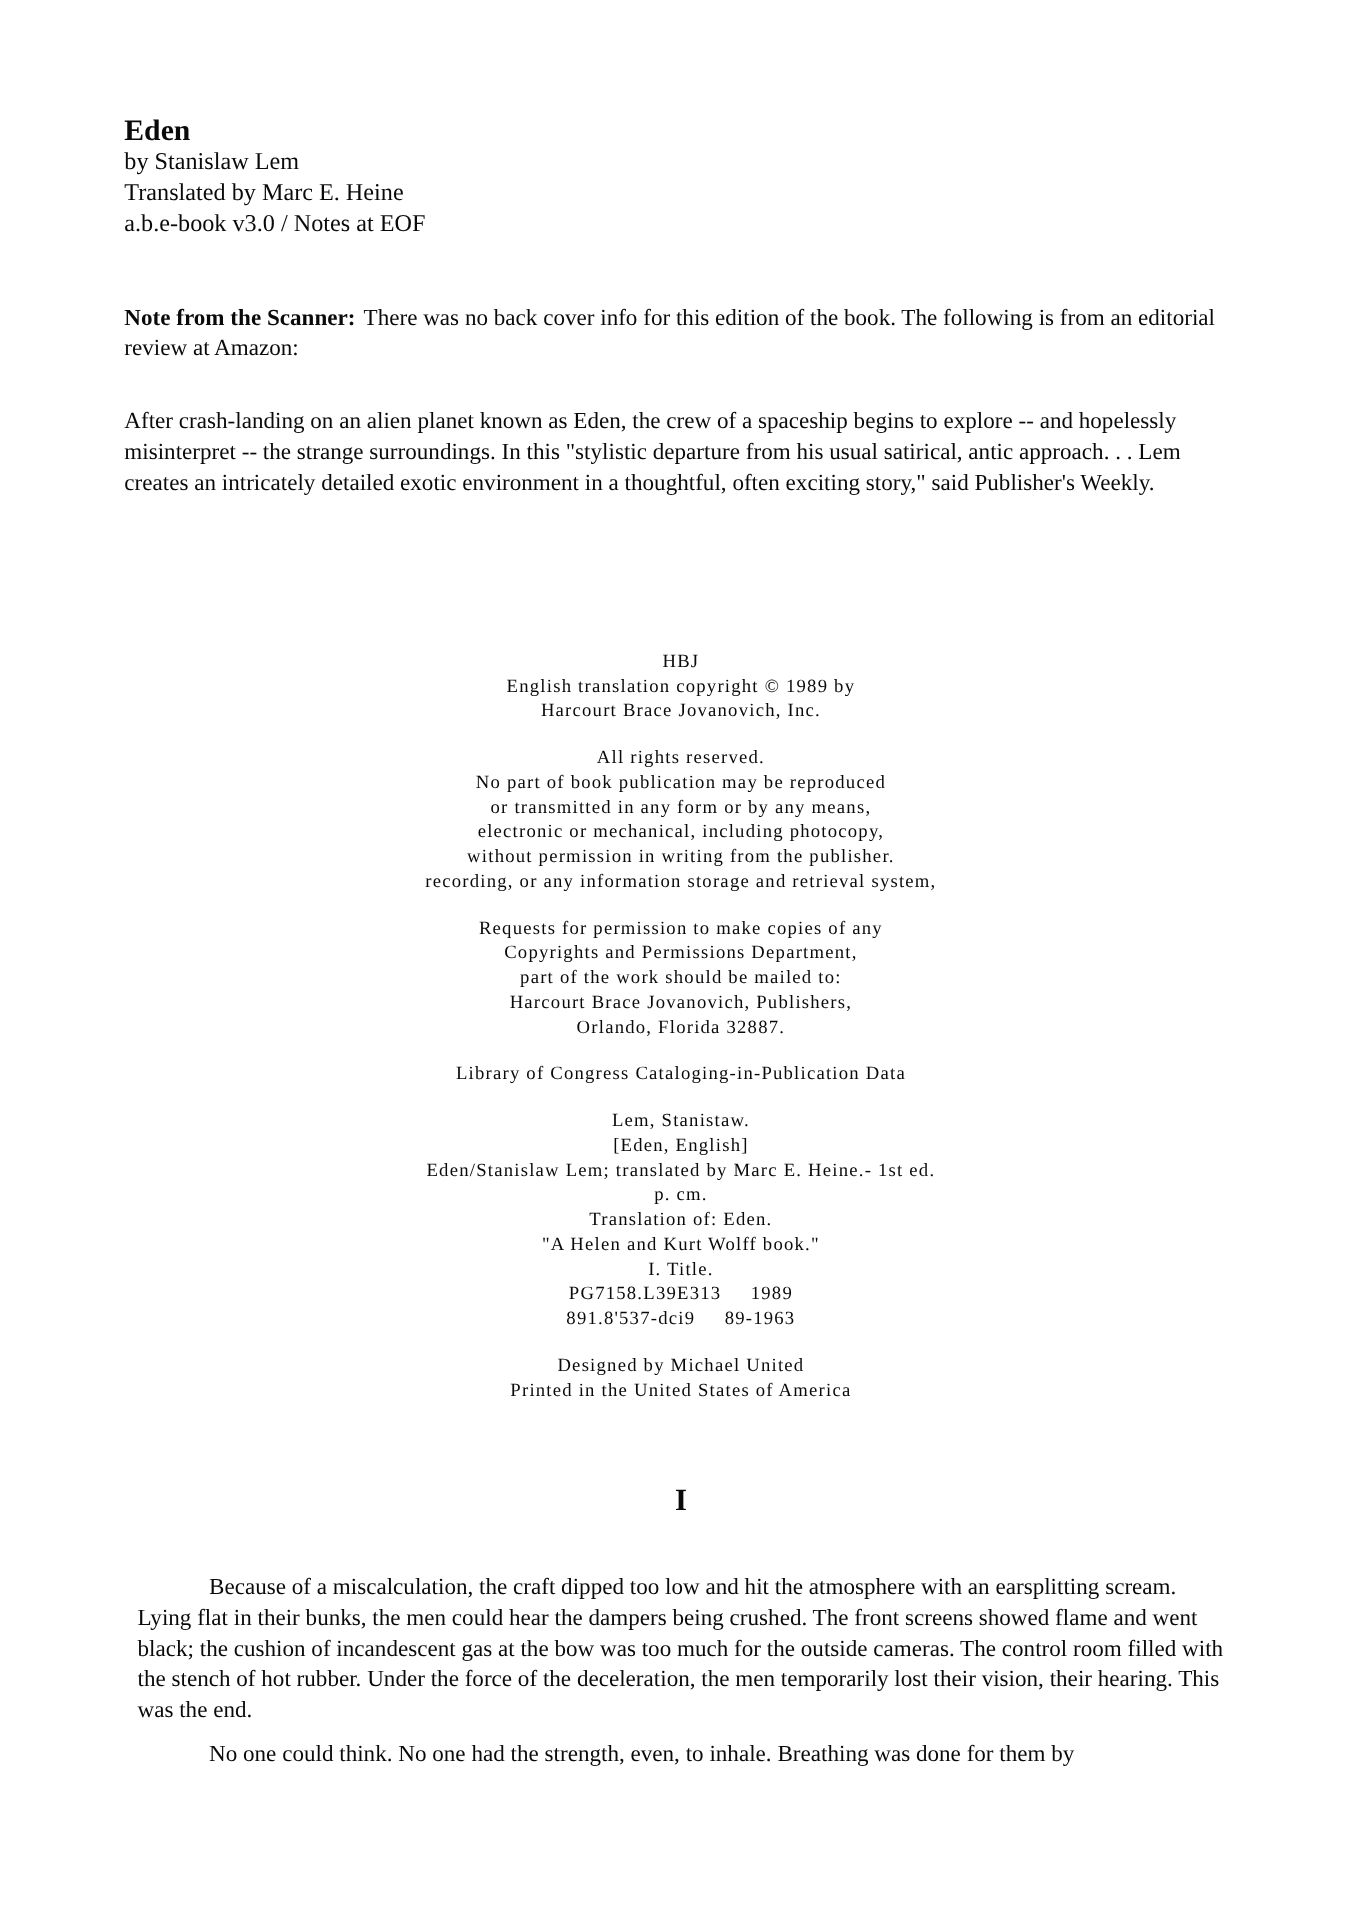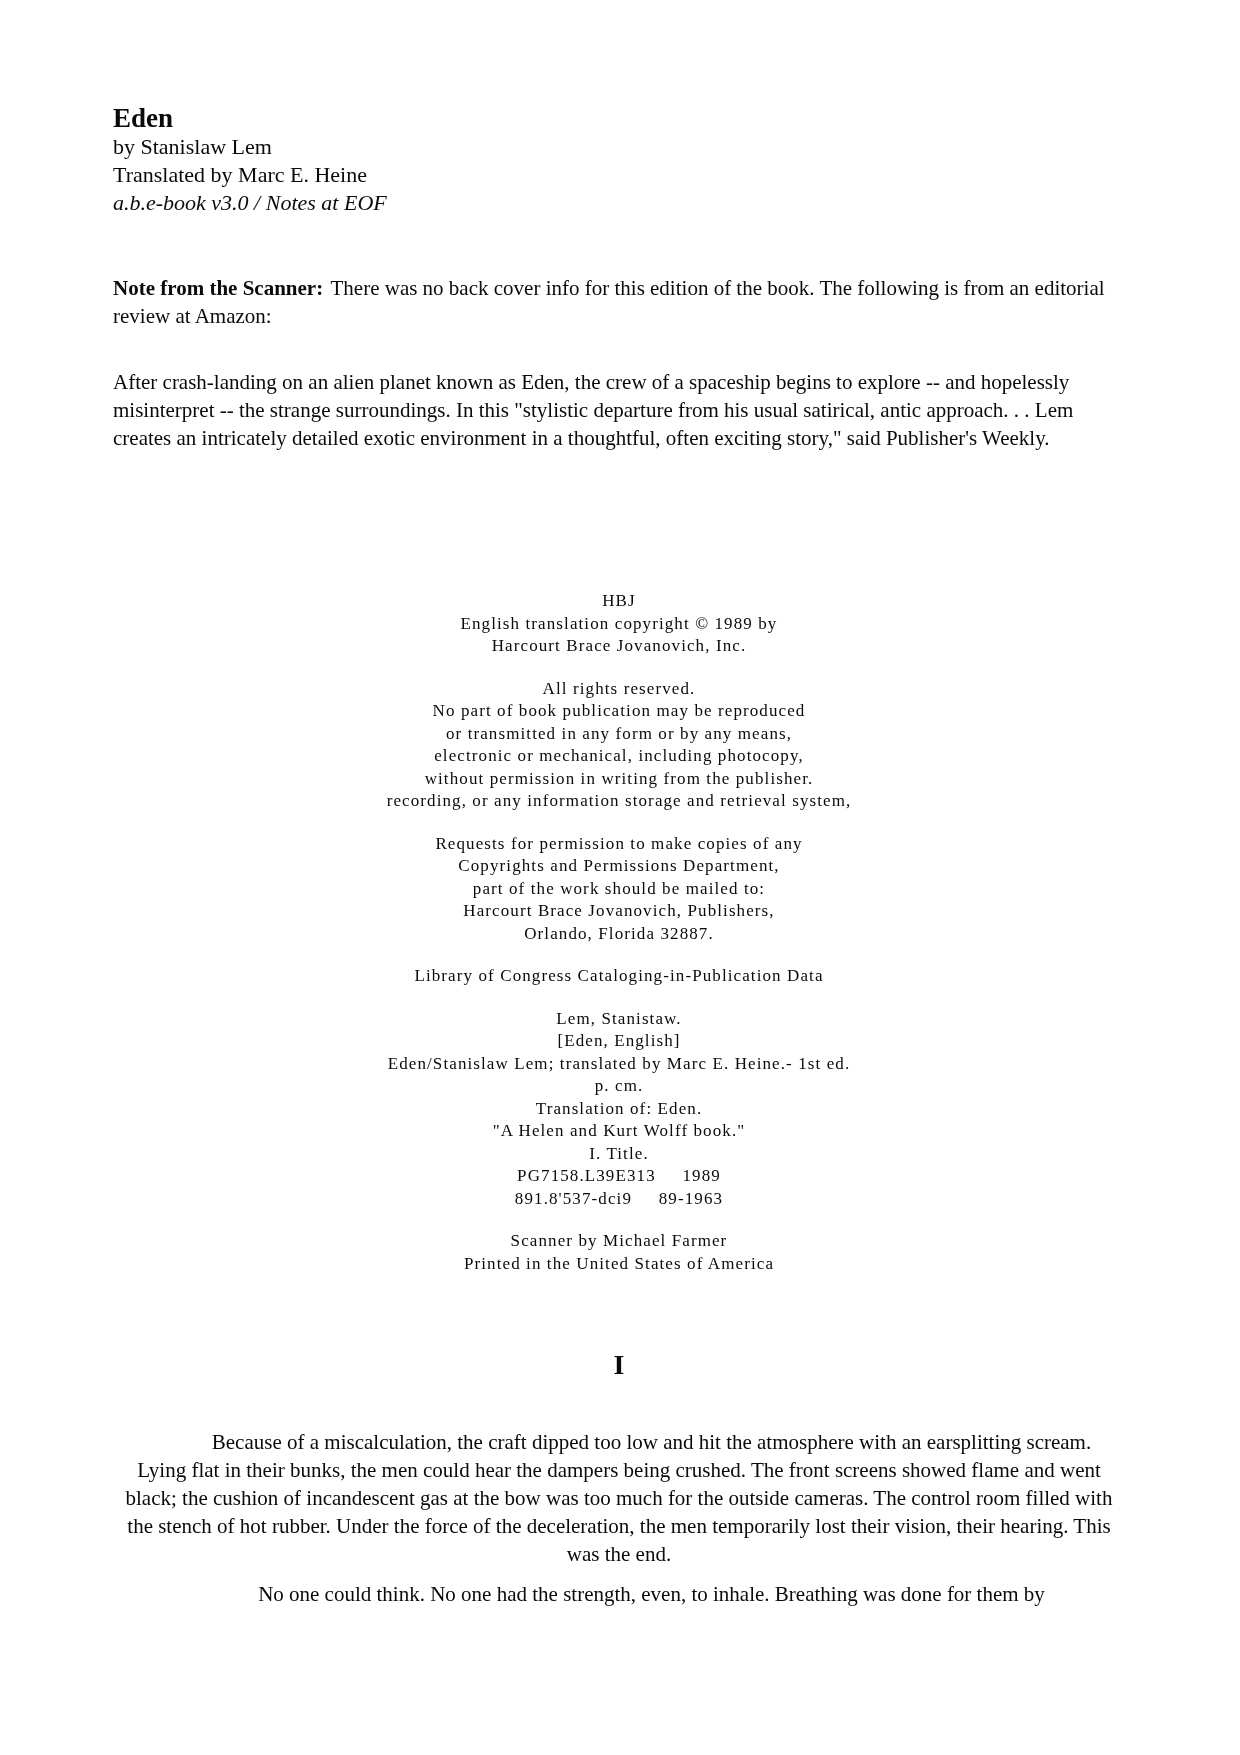--- a/index.html
+++ b/index.html
@@ -26,21 +26,21 @@
     margin: 0;
     font-size: 27px;
     font-weight: bold;
     line-height: 30px;
   }
   .title-line {
     margin: 0;
     font-size: 22px;
     line-height: 28px;
   }
-  .italic { font-style: italic; }
+  .italic { }
   
   .scanner-note {
     margin: 57px 0 0 0;
     font-size: 21px;
     line-height: 28px;
   }
   .scanner-note .label {
     font-weight: bold;
     margin-right: 0.35em;
   }
@@ -65,21 +65,20 @@
     margin: 75px 0 0 0;
     text-align: center;
     font-size: 28px;
     font-weight: bold;
     line-height: 30px;
   }
   .body-para {
     margin: 12px;
     font-size: 21px;
     line-height: 28px;
-    text-align: center;
   }
   .body-para.first { margin-top: 48px; }
   .indent { text-indent: 65px; }
 </style>
 </head>
 <body>
 
 <div class="page">
 
   <div class="title-block">
@@ -128,21 +127,21 @@
       <div class="line">Eden/Stanislaw Lem; translated by Marc E. Heine.- 1st ed.</div>
       <div class="line">p. cm.</div>
       <div class="line">Translation of: Eden.</div>
       <div class="line">"A Helen and Kurt Wolff book."</div>
       <div class="line">I. Title.</div>
       <div class="line">PG7158.L39E313     1989</div>
       <div class="line">891.8'537-dci9     89-1963</div>
     </div>
 
     <div class="group">
-      <div class="line">Scanner by Michael Farmer</div>
+      <div class="line">Designed by Michael United</div>
       <div class="line">Printed in the United States of America</div>
     </div>
 
   </div>
 
   <h2 class="chapter-heading">I</h2>
 
   <p class="body-para first indent">Because of a miscalculation, the craft dipped too low and hit the atmosphere with an earsplitting scream. Lying flat in their bunks, the men could hear the dampers being crushed. The front screens showed flame and went black; the cushion of incandescent gas at the bow was too much for the outside cameras. The control room filled with the stench of hot rubber. Under the force of the deceleration, the men temporarily lost their vision, their hearing. This was the end.</p>
   <p class="body-para indent">No one could think. No one had the strength, even, to inhale. Breathing was done for them by</p>
 

